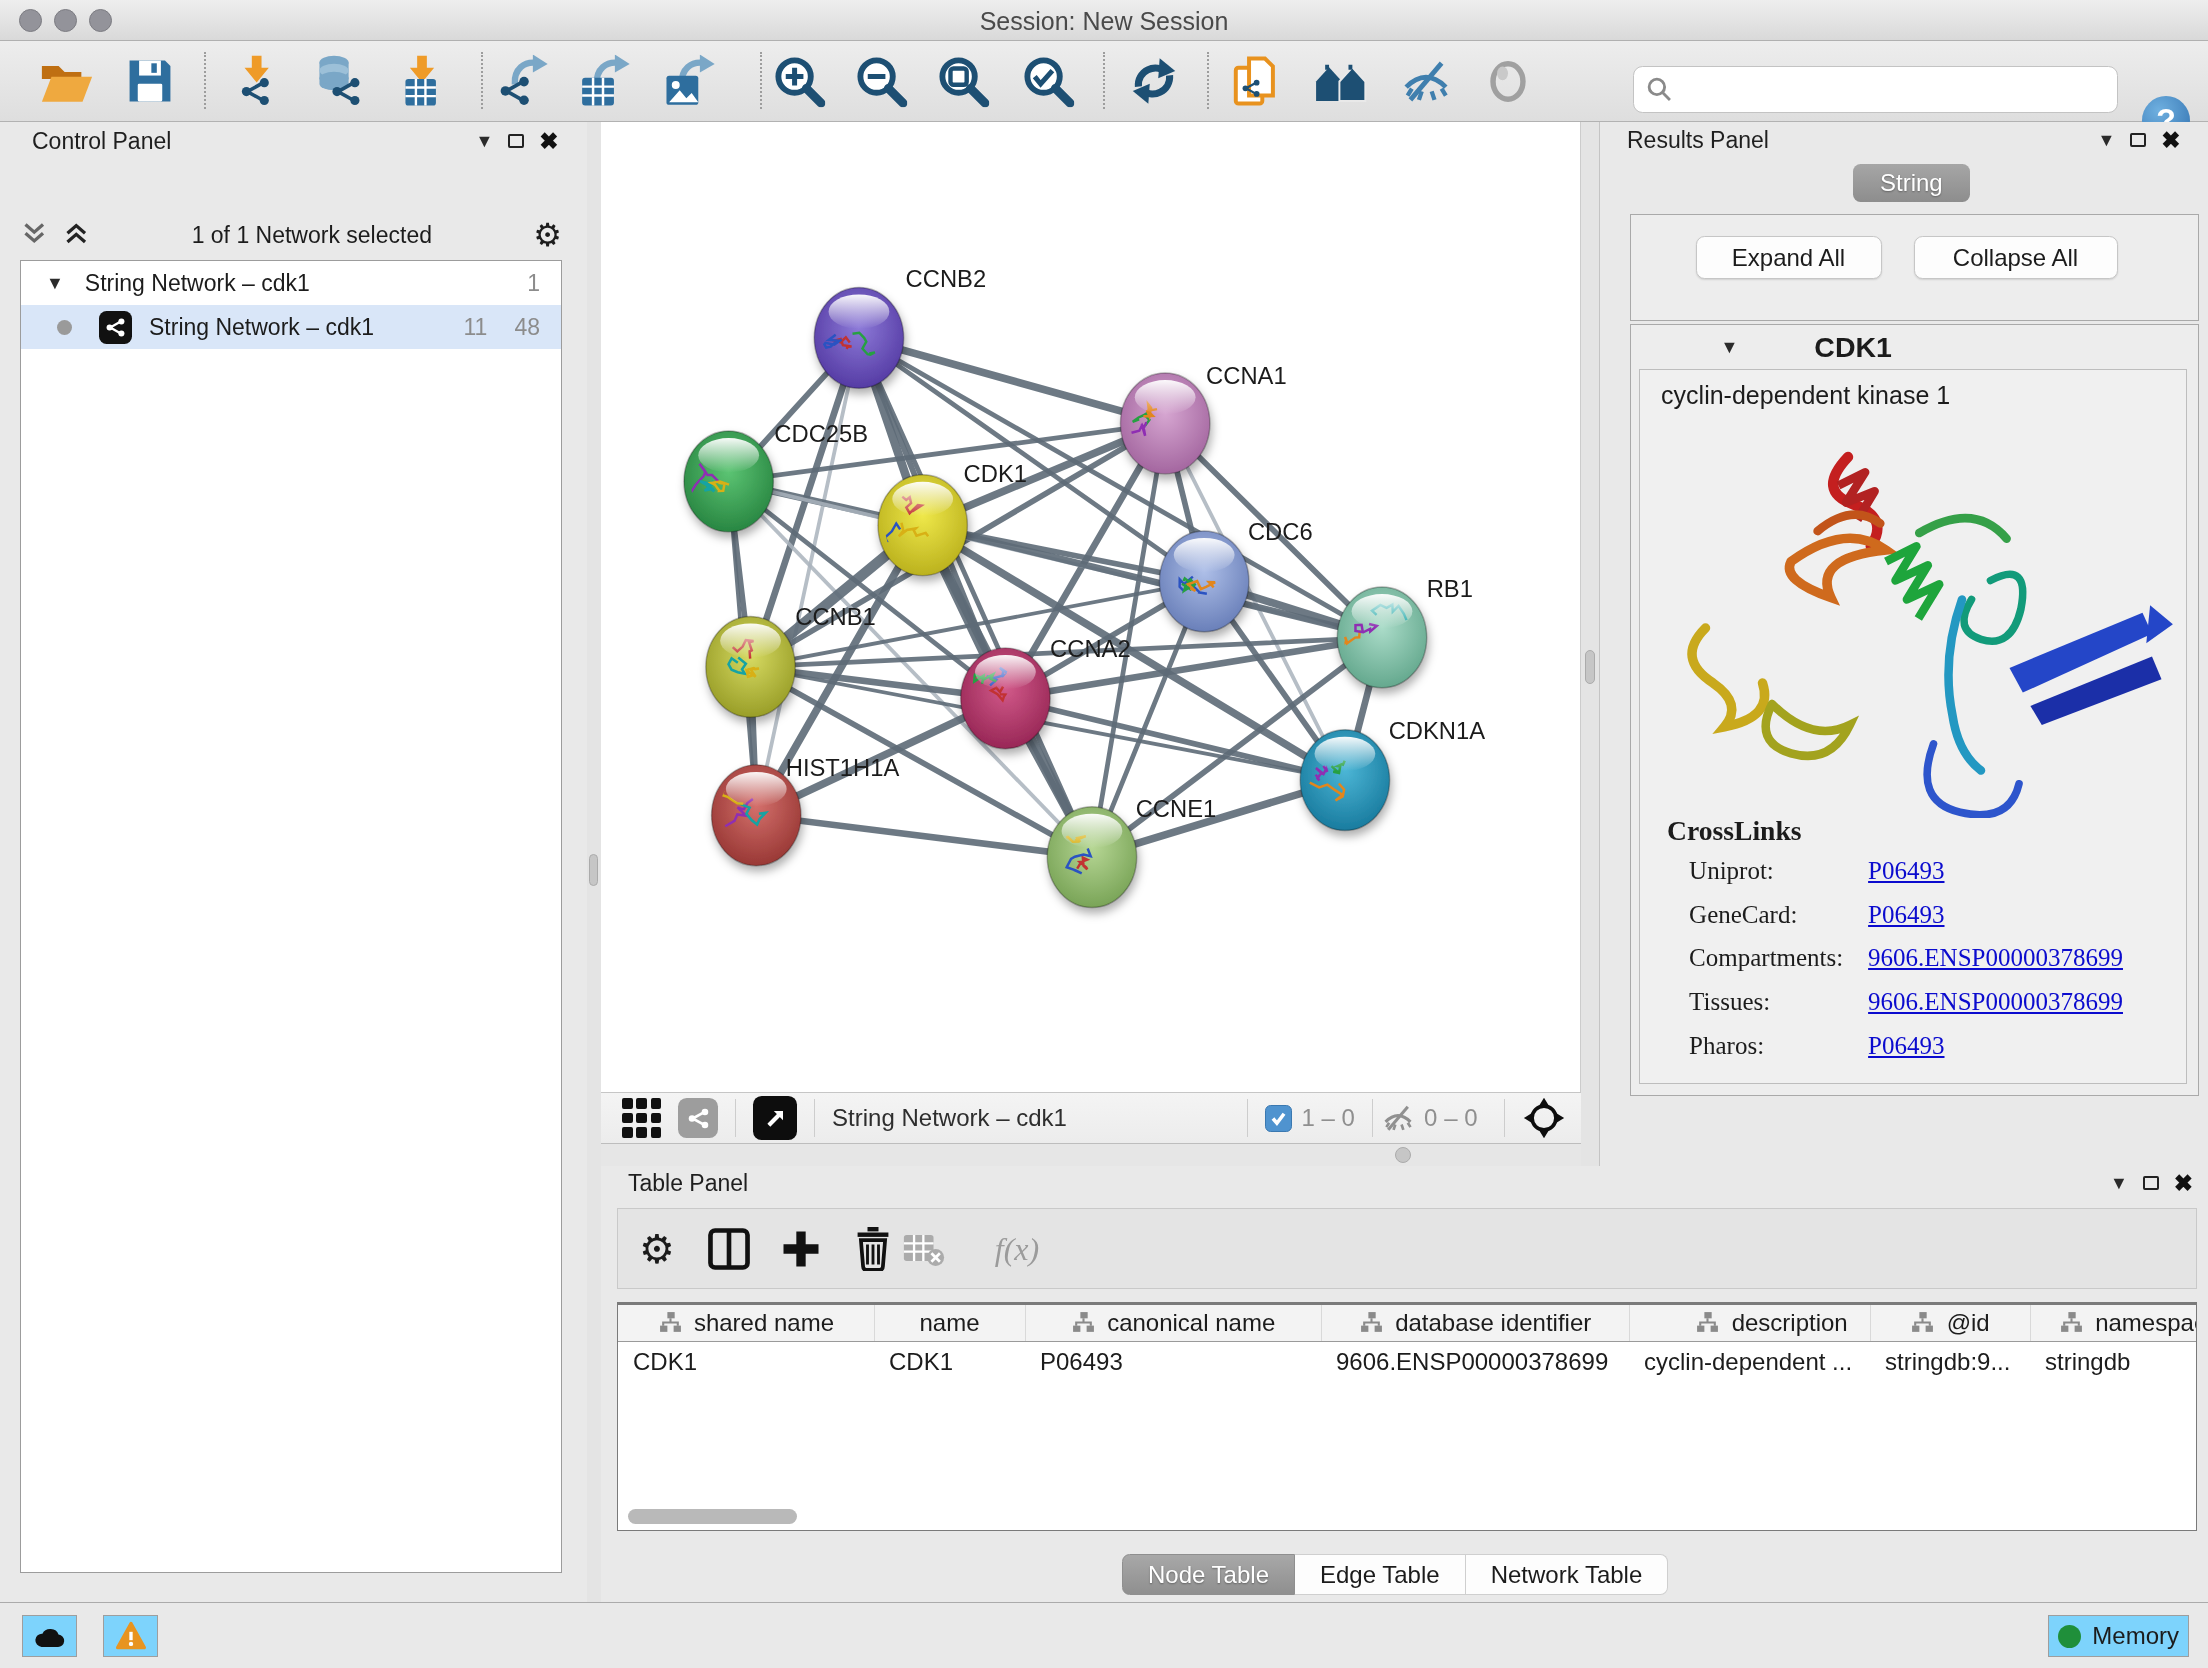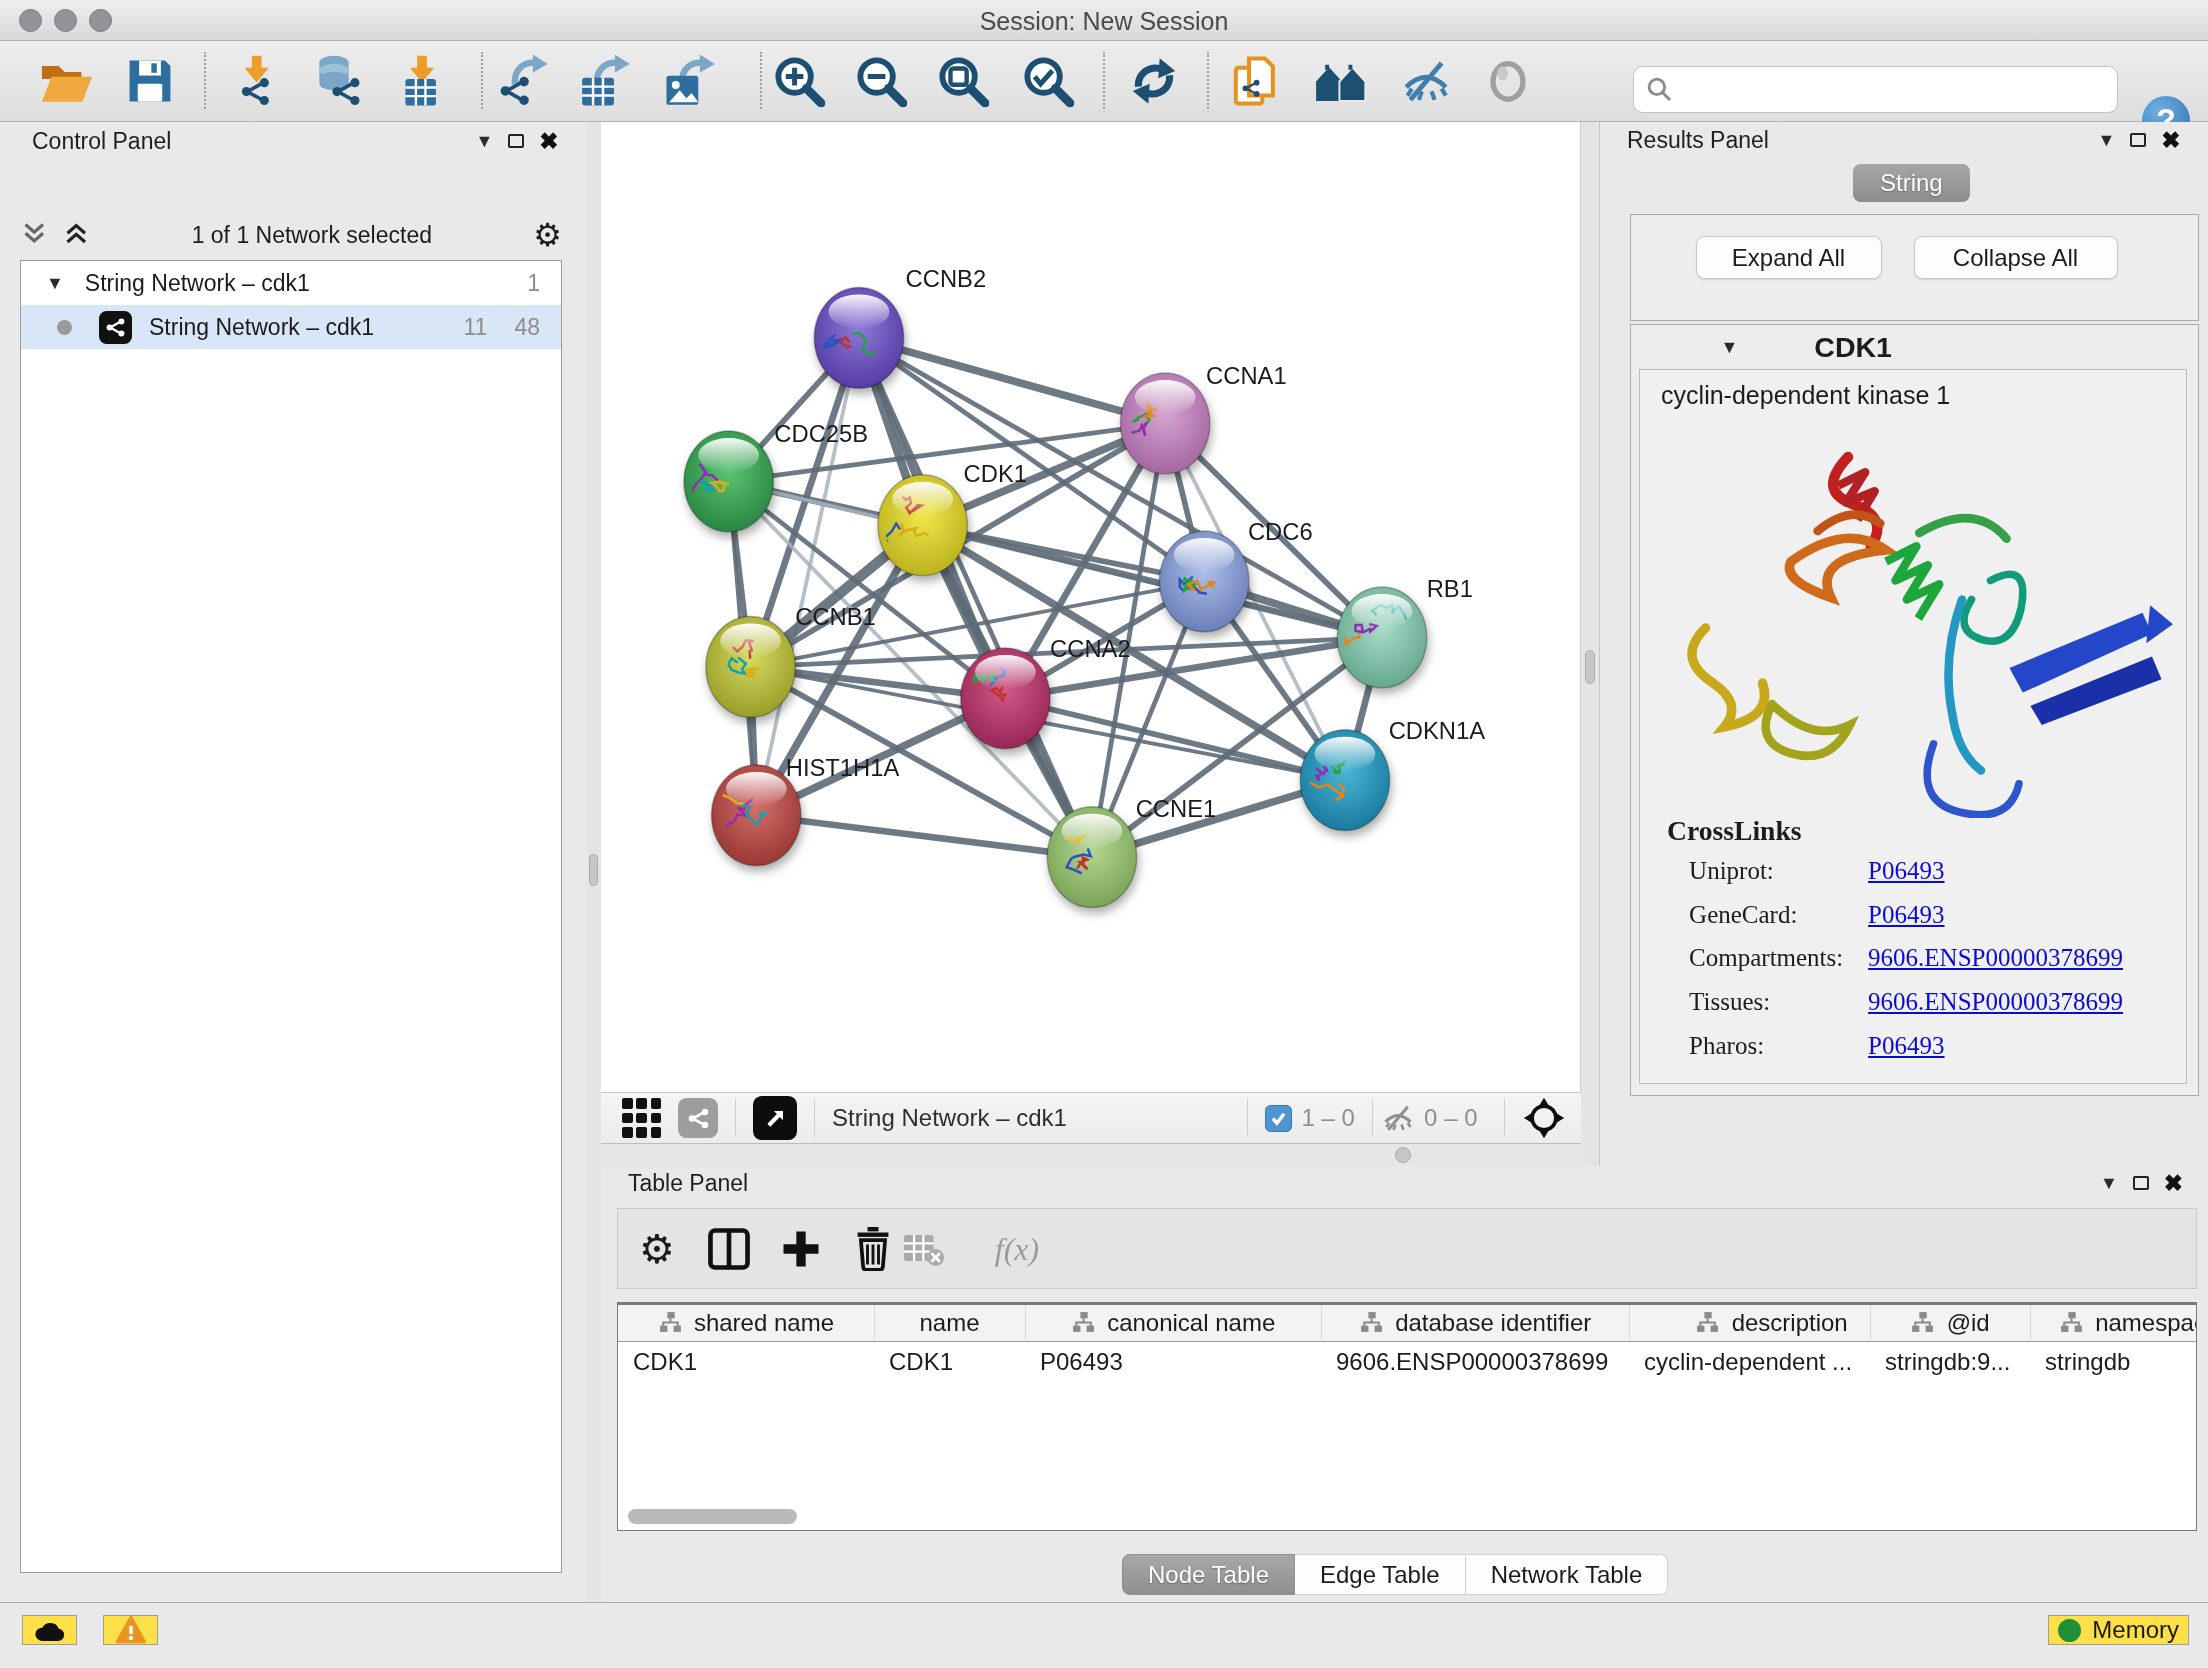--- a/index.html
+++ b/index.html
@@ -103,41 +103,41 @@
   .rp-desc { position:absolute; left:21px; top:11.4px; font-size:25px; }
   .crosslinks-title { position:absolute; left:27px; top:445px; font-family:"Liberation Serif", serif;
     font-size:27.6px; font-weight:bold; }
   .cl-row { position:absolute; left:0; width:100%; font-family:"Liberation Serif", serif; font-size:25px; }
   .cl-label { position:absolute; left:49px; }
   .cl-value { position:absolute; left:228px; color:#0b0bce; text-decoration:underline; }
 
   
   .table-panel { position:absolute; left:601px; top:1166px; width:1607px; height:436px; background:#e9e9e9; }
   .tp-head { position:absolute; left:0; top:0; width:100%; height:34px; display:flex; align-items:center;
-    justify-content:space-between; padding:0 25px 0 27px; }
+    justify-content:space-between; padding:0 15px 0 27px; }
   .tp-toolbar { position:absolute; left:16px; top:42px; width:1580px; height:81px; background:#e4e4e4;
     border:1px solid #c9c9c9; }
   .tp-tool { position:absolute; top:50%; transform:translate(-50%,-50%); display:flex; align-items:center;
     justify-content:center; }
   .fx { font-family:"Liberation Serif", serif; font-style:italic; font-size:32px; color:#9b9b9b; }
   .tp-table { position:absolute; left:16px; top:136px; width:1580px; height:229px; background:#fff;
     border:1.9px solid #7a7a7a; border-top-width:3.8px; overflow:hidden; }
   .tp-table table { border-collapse:collapse; table-layout:fixed; width:1617px; }
   .tp-table th { height:36px; background:#f3f3f3; border-bottom:1.9px solid #9a9a9a; border-right:1px solid #d9d9d9;
     font-size:24px; font-weight:normal; text-align:center; white-space:nowrap; overflow:hidden; }
   .tp-table td { height:41px; font-size:24px; padding-left:15px; white-space:nowrap; overflow:hidden; }
   .th-inner { display:flex; align-items:center; justify-content:center; gap:11.4px; }
   .hscroll { position:absolute; left:9.5px; bottom:5.7px; width:169px; height:15px; background:#b9b9b9;
     border-radius:7.6px; }
   .tp-tabs { position:absolute; left:521px; top:388px; }
 
   
   .statusbar { position:absolute; left:0; top:1602px; width:2208px; height:67px; background:#e9e9e9;
     border-top:1.9px solid #ababab; }
-  .sb-btn { position:absolute; top:12.4px; height:30px; background:#fde047; border:1.9px solid #9e9e9e;
+  .sb-btn { position:absolute; top:12.4px; height:42px; background:#7dd3fc; border:1.9px solid #9e9e9e;
     display:flex; align-items:center; justify-content:center; }
   .memory-btn { left:2048px; width:141px; gap:11.4px; font-size:24px; }
   .green-dot { width:23px; height:23px; border-radius:50%; background:#1f8f3a; }
 
   svg text { font-family:"Liberation Sans", sans-serif; }
 </style>
 </head>
 <body>
 
 <svg width="0" height="0" style="position:absolute">

